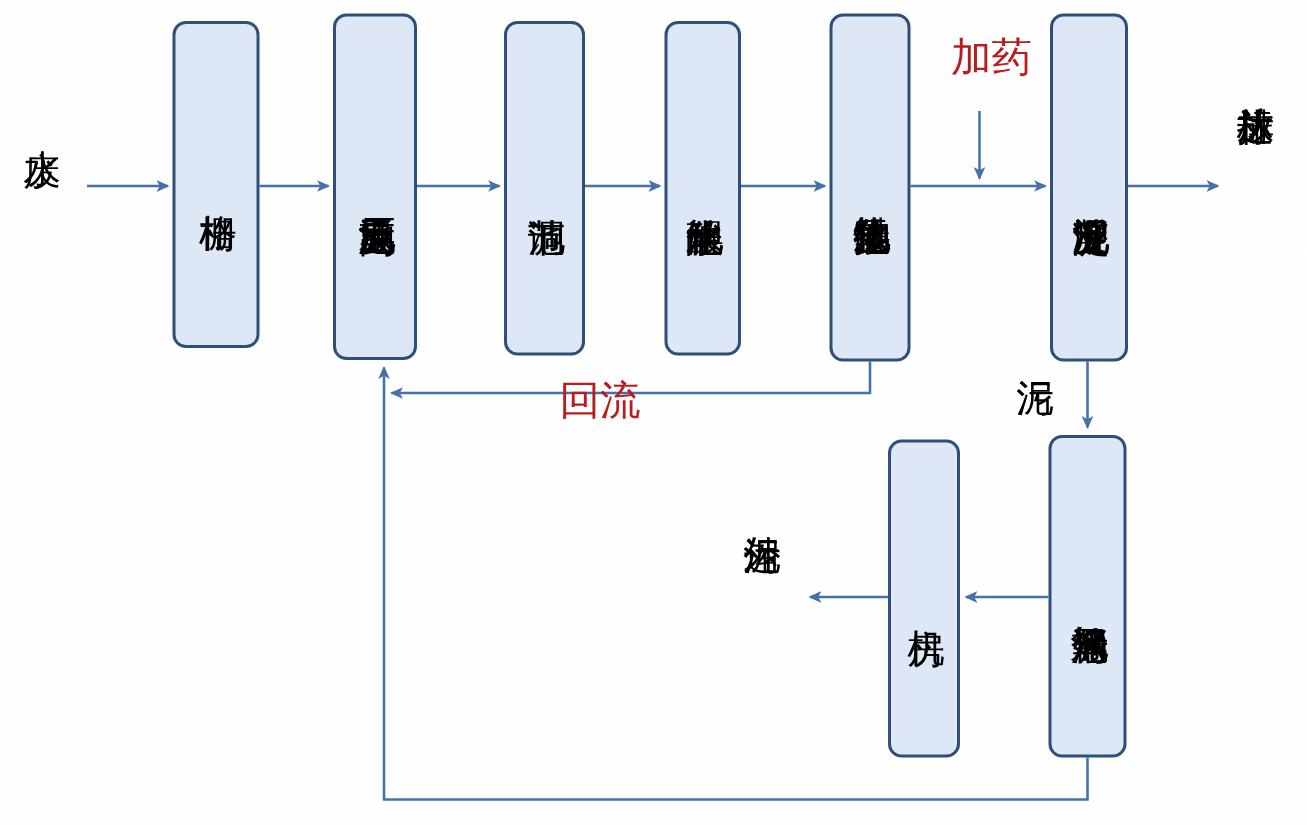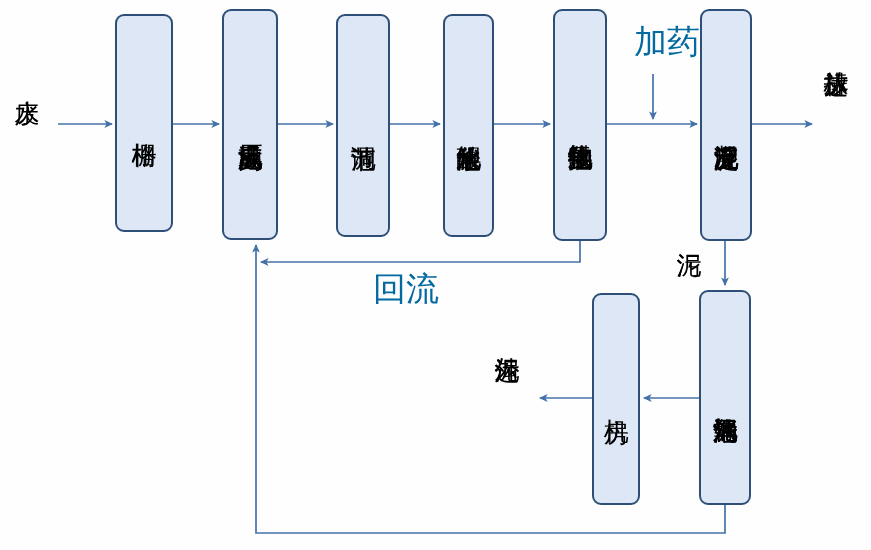--- a/index.html
+++ b/index.html
@@ -51,22 +51,22 @@
     text-orientation: upright;
     font-size: 25px;
     line-height: 1.02;
     color: #000000;
     white-space: nowrap;
     z-index: 3;
     font-family: "Liberation Sans", "DejaVu Sans", sans-serif;
   }
   .hlabel {
     position: absolute;
-    font-size: 33px;
-    color: #0369a1;
+    font-size: 27px;
+    color: #b91c1c;
     white-space: nowrap;
     z-index: 3;
     font-family: "Liberation Sans", "DejaVu Sans", sans-serif;
   }
 </style>
 </head>
 <body>
 
 <div id="canvas">
 
@@ -127,17 +127,17 @@
   </div>
 
   <span class="vlabel" style="left:14px; top:80px;">废水</span>
 
   <span class="hlabel" style="left:634px; top:20px;">加药</span>
 
   <span class="vlabel" style="left:823px; top:52px;">达标排放</span>
 
   <span class="vlabel" style="left:676px; top:233px;">污泥</span>
 
-  <span class="hlabel" style="left:373px; top:267px;">回流</span>
+  <span class="hlabel" style="left:373px; top:249px;">回流</span>
 
   <span class="vlabel" style="left:494px; top:338px;">污泥外运</span>
 
 </div>
 
 </body></html>

